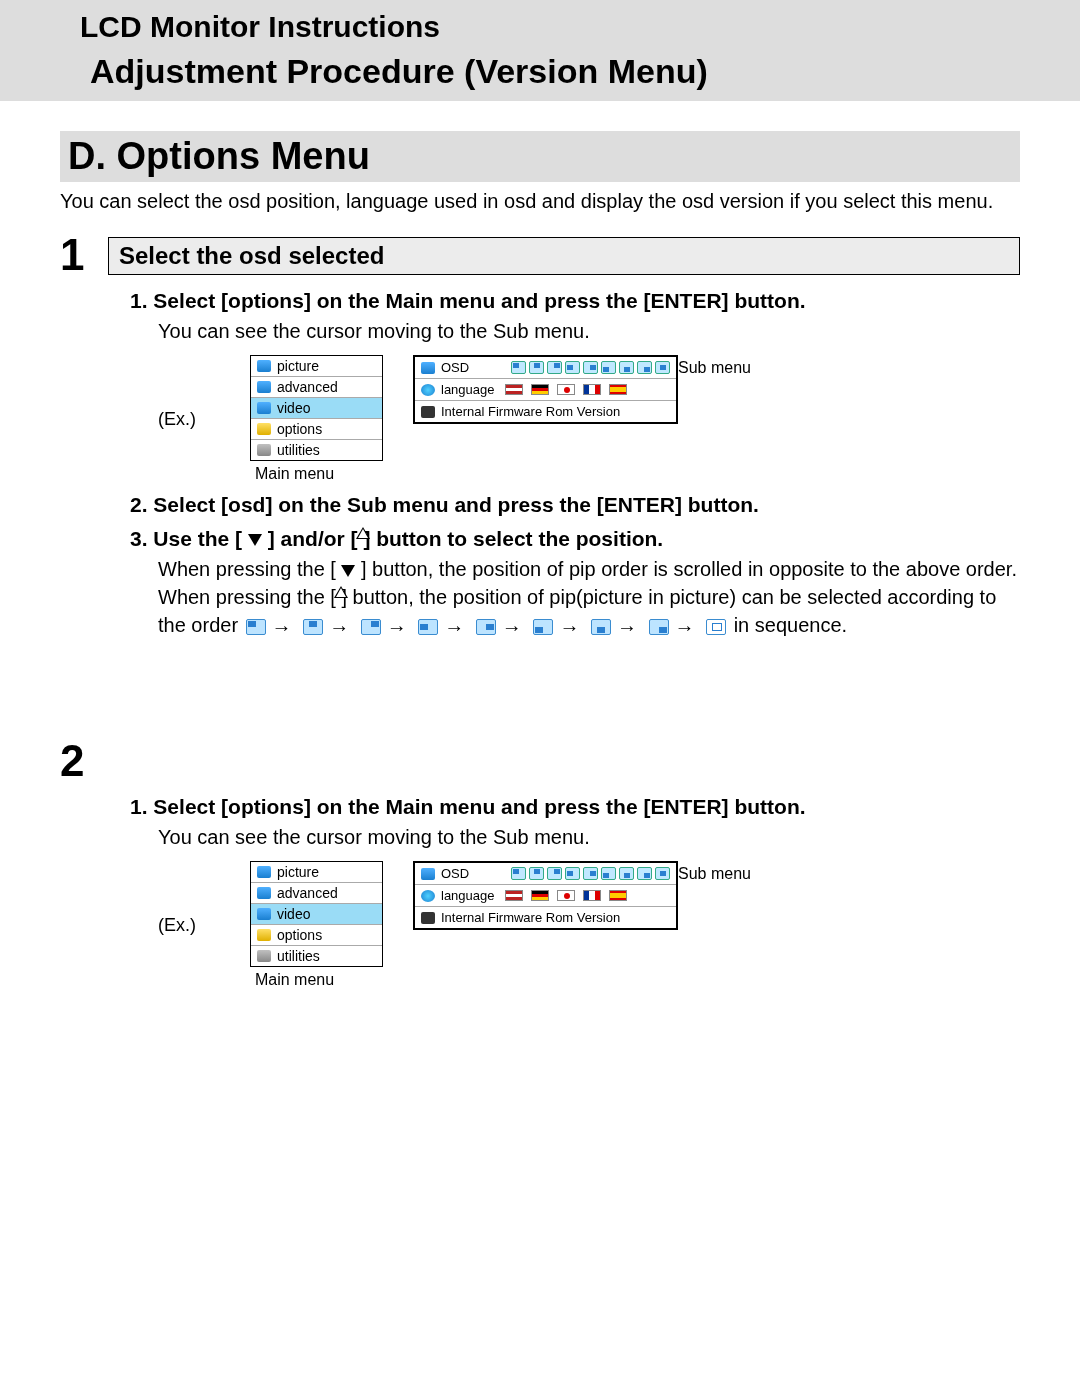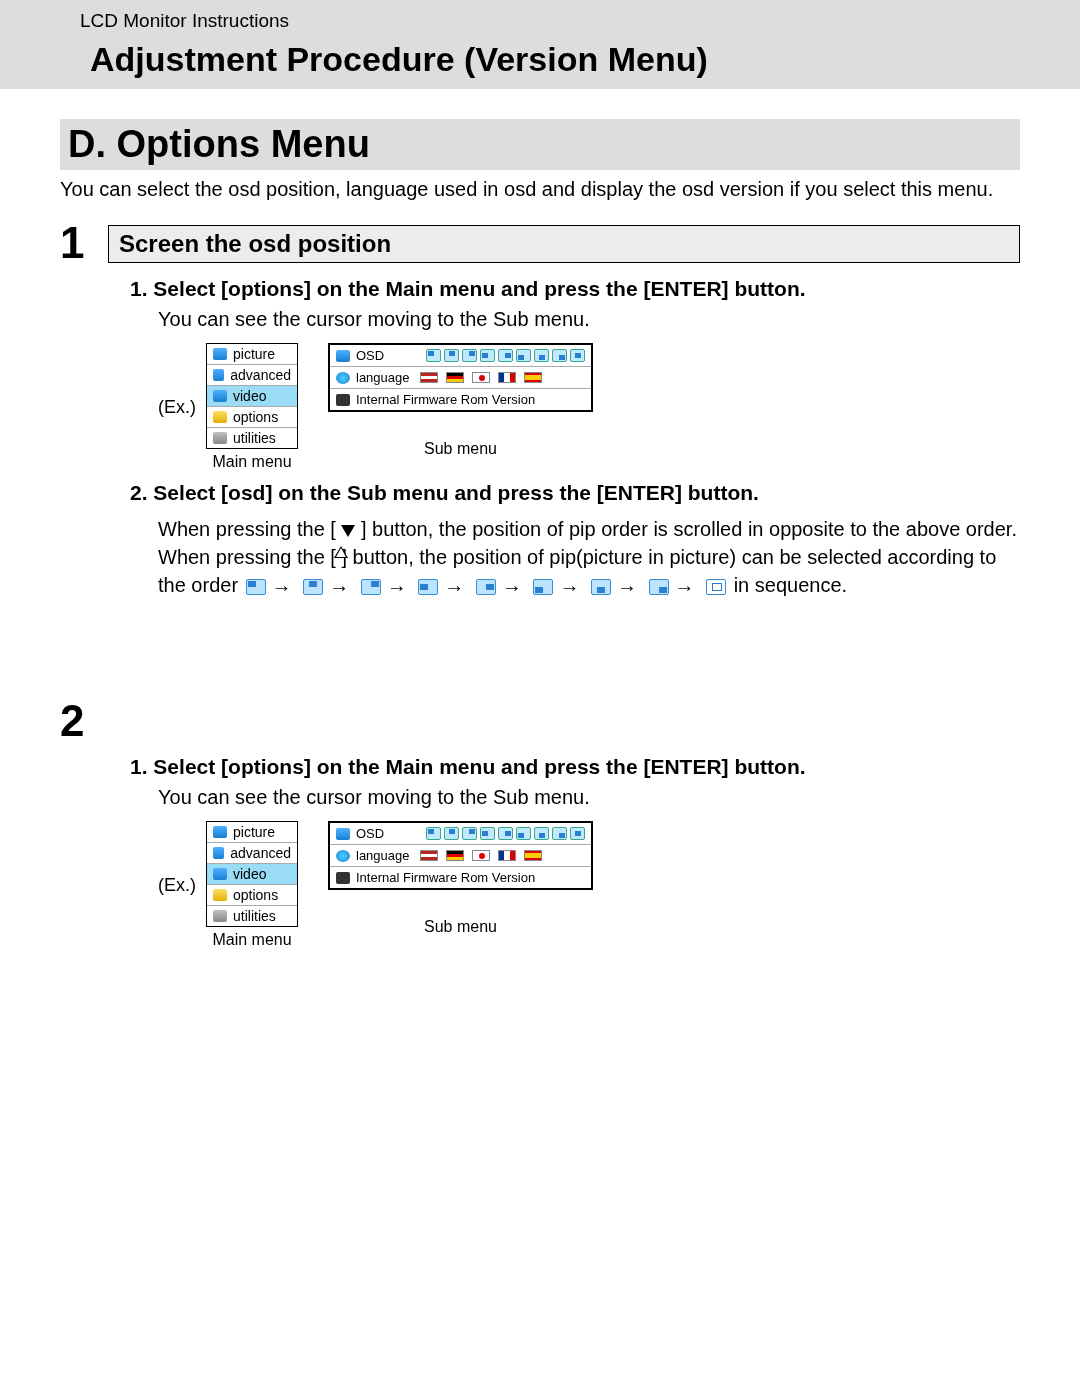--- a/index.html
+++ b/index.html
@@ -12,22 +12,22 @@
   }
   .page {
     padding: 0 60px 40px 60px;
   }
   .header-bar {
     background: #ddd;
     padding: 10px 20px 10px 60px;
     margin: 0 -60px 0 -60px;
   }
   .header-small {
-    font-weight: normal;
-    font-size: 19px;
+    font-weight: bold;
+    font-size: 30px;
     margin-bottom: 8px;
     margin-left: 20px;
   }
   .header-big {
     font-weight: bold;
     font-size: 34px;
     margin-left: 30px;
   }
   .section-title-bar {
     background: #ddd;
@@ -87,22 +87,23 @@
     gap: 30px;
   }
   .ex-label {
     font-size: 18px;
     align-self: center;
     margin-right: -20px;
   }
   .main-menu {
     border: 1px solid #000;
     background: #fff;
-    width: 92px;
+    width: 133px;
     font-size: 14px;
+    margin-left: 44px;
   }
   .main-menu .mm-item {
     display: flex;
     align-items: center;
     gap: 6px;
     padding: 2px 6px;
     border-bottom: 1px solid #aaa;
   }
   .main-menu .mm-item:last-child { border-bottom: none; }
   .main-menu .mm-item.sel { background: #9adcf6; }
@@ -111,21 +112,21 @@
     display: inline-block;
   }
   .ic-blue { background: linear-gradient(#4fb0ff,#1a7fd0); }
   .ic-yellow { background: linear-gradient(#ffe066,#e0b000); }
   .ic-grey { background: linear-gradient(#c0c0c0,#888); }
   .menu-caption {
     font-size: 16px;
     text-align: center;
     margin-top: 4px;
   }
-  .sub-menu-wrap { display:flex; flex-direction:column; gap:24px;}
+  .sub-menu-wrap { display:flex; flex-direction:row; }
   .sub-menu {
     border: 2px solid #000;
     background: #fff;
     width: 265px;
     font-size: 13px;
   }
   .sub-menu .sm-row {
     display: flex;
     align-items: center;
     gap: 6px;
@@ -196,21 +197,21 @@
   <div class="header-bar">
     <div class="header-small">LCD Monitor Instructions</div>
     <div class="header-big">Adjustment Procedure (Version Menu)</div>
   </div>
 
   <div class="section-title-bar">D. Options Menu</div>
   <div class="intro-text">You can select the osd position, language used in osd and display the osd version if you select this menu.</div>
 
   <div class="step-block">
     <div class="step-num">1</div>
-    <div class="step-title">Screen the osd position</div>
+    <div class="step-title">Select the osd selected</div>
   </div>
 
   <div class="substeps">
 
     <div class="substep">
       <div class="substep-title">
         <span>1.</span>
         <span>Select [options] on the Main menu and press the [ENTER] button.</span>
       </div>
       <div class="substep-desc">You can see the cursor moving to the Sub menu.</div>
@@ -283,20 +284,24 @@
     </div>
 
     <div class="substep">
       <div class="substep-title">
         <span>2.</span>
         <span>Select [osd] on the Sub menu and press the [ENTER] button.</span>
       </div>
     </div>
 
     <div class="substep">
+      <div class="substep-title">
+        <span>3.</span>
+        <span>Use the [ </span><span class="tri-down"></span><span> ] and/or [ </span><span class="tri-up-outline"></span><span> ] button to select the position.</span>
+      </div>
       <div class="substep-desc">
         <span>When pressing the [ </span><span class="tri-down"></span><span> ] button, the position of pip order is scrolled in opposite to the above order.</span>
       </div>
       <div class="substep-desc">
         <span>When pressing the [ </span><span class="tri-up-outline"></span><span> ] button, the position of pip(picture in picture) can be selected according to the order </span>
         <span class="inline-pos ip1"></span><span class="arrow">→</span>
         <span class="inline-pos ip2"></span><span class="arrow">→</span>
         <span class="inline-pos ip3"></span><span class="arrow">→</span>
         <span class="inline-pos ip4"></span><span class="arrow">→</span>
         <span class="inline-pos ip5"></span><span class="arrow">→</span>

